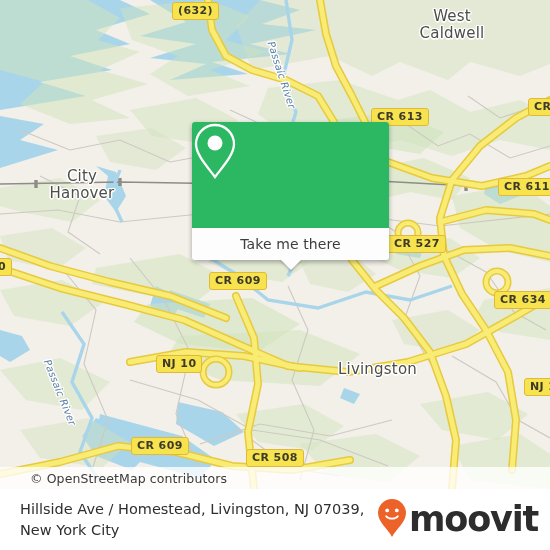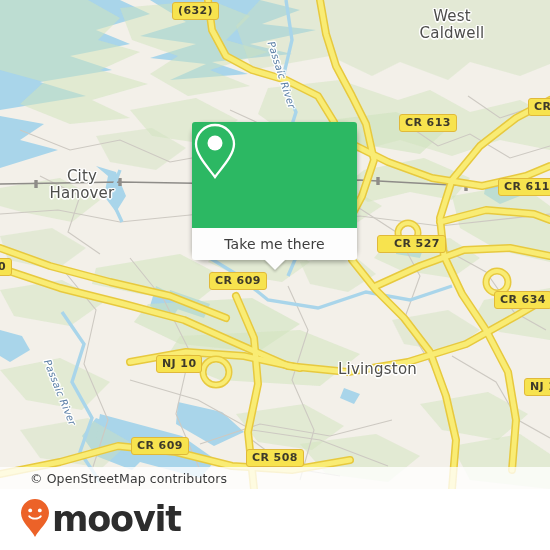--- a/index.html
+++ b/index.html
@@ -96,22 +96,22 @@
     color: #3a3a3a;
     padding-left: 30px;
     letter-spacing: .1px;
   }
 
   
   #poi-card {
     position: absolute;
     left: 192px;
     top: 122px;
-    width: 165px;
-    border-radius: 13px;
+    width: 197px;
+    border-radius: 4px;
     box-shadow: 0 2px 5px rgba(0,0,0,.33);
     overflow: visible;
     background: #ffffff;
   }
   #card-green {
     height: 106px;
     background: #2cb863;
     border-top-left-radius: 3px;
     border-top-right-radius: 3px;
     display: flex;
@@ -335,21 +335,21 @@
     </div>
 
     <div class="map-label place-label" style="left:338px; top:361px;">
       <div>Livingston</div>
     </div>
 
     <div class="map-label river-label" style="left:276px; top:40px; transform:rotate(72deg); transform-origin:left top;">Passaic River</div>
     <div class="map-label river-label" style="left:52px; top:358px; transform:rotate(68deg); transform-origin:left top;">Passaic River</div>
 
     <div class="shield" style="left:172px; top:2px;text-align:right;">(632)</div>
-    <div class="shield" style="left:371px; top:114px;margin-left:28px;">CR 613</div>
+    <div class="shield" style="left:371px; top:108px;">CR 613</div>
     <div class="shield" style="left:528px; top:98px;">CR 5</div>
     <div class="shield" style="left:498px; top:178px;">CR 611</div>
     <div class="shield" style="left:377px; top:235px;padding-left:16px;">CR 527</div>
     <div class="shield" style="left:209px; top:272px;">CR 609</div>
     <div class="shield" style="left:-8px; top:258px;">0</div>
     <div class="shield" style="left:494px; top:291px;">CR 634</div>
     <div class="shield" style="left:156px; top:355px;">NJ 10</div>
     <div class="shield" style="left:524px; top:378px;">NJ 1</div>
     <div class="shield" style="left:131px; top:437px;">CR 609</div>
     <div class="shield" style="left:246px; top:449px;">CR 508</div>
@@ -368,20 +368,21 @@
         <div id="card-tail"></div>
       </div>
     </div>
 
     <div id="attribution">
       <span>© OpenStreetMap contributors</span>
     </div>
   </div>
 
   <div id="footer">
+    <div id="footer-title">Hillside Ave / Homestead, Livingston, NJ 07039, New York City</div>
     <div id="brand">
       <span id="brand-pin">
         <svg width="30" height="40" viewBox="0 0 30 40">
           <path d="M15 1 C7.3 1 1 7.3 1 15 C1 24 11 31 15 39 C19 31 29 24 29 15 C29 7.3 22.7 1 15 1 Z" fill="#ec6228"></path>
           <circle cx="10.2" cy="12.4" r="1.9" fill="#ffffff"></circle>
           <circle cx="19.8" cy="12.4" r="1.9" fill="#ffffff"></circle>
           <path d="M9.2 18.2 C11.4 21.4 18.6 21.4 20.8 18.2" fill="none" stroke="#ffffff" stroke-width="1.9" stroke-linecap="round"></path>
         </svg>
       </span>
       <span id="brand-word">moovit</span>

